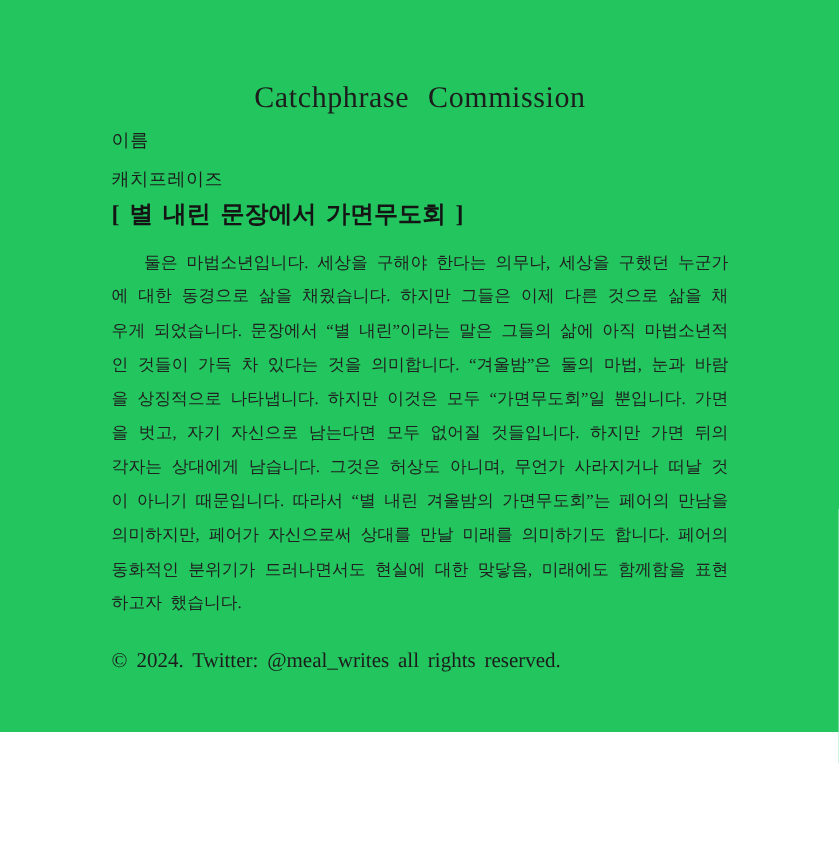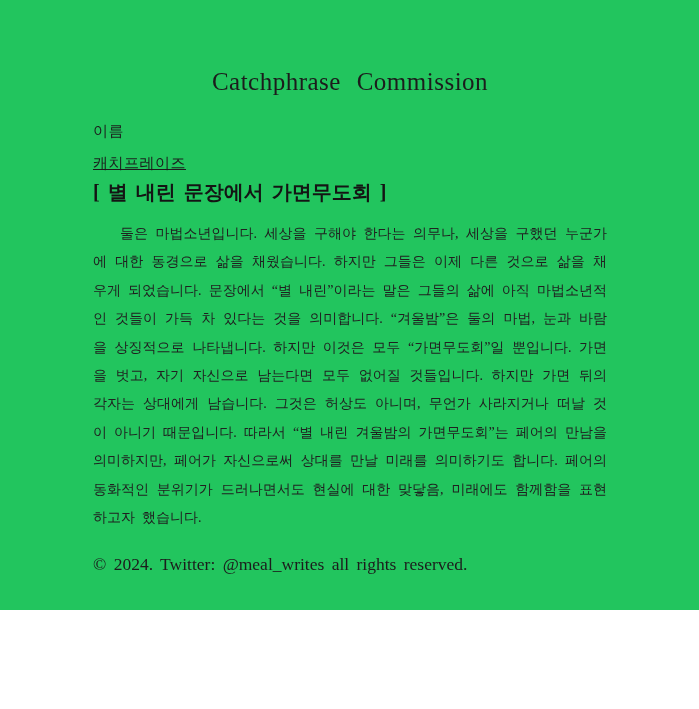--- a/index.html
+++ b/index.html
@@ -23,32 +23,31 @@
     text-align: center;
     font-size: 25px;
     font-weight: 400;
     letter-spacing: 0.5px;
     word-spacing: 9px;
     color: #1c1c1c;
   }
   .field-label {
     font-size: 15px;
     color: #1c1c1c;
-    margin-top: 26px;
+    margin-top: 12px;
     letter-spacing: 0.5px;
   }
   .name-value {
     text-align: center;
     font-size: 25px;
     margin-top: 8px;
     color: #161616;
   }
   .catch-label {
     margin-top: 13px;
-    text-decoration: underline;
   }
   .catch-heading {
     margin: 6px 0 0 0;
     font-size: 20px;
     font-weight: 700;
     word-spacing: 3px;
     color: #141414;
   }
   .body-paragraph {
     margin: 14px 0 0 0;

